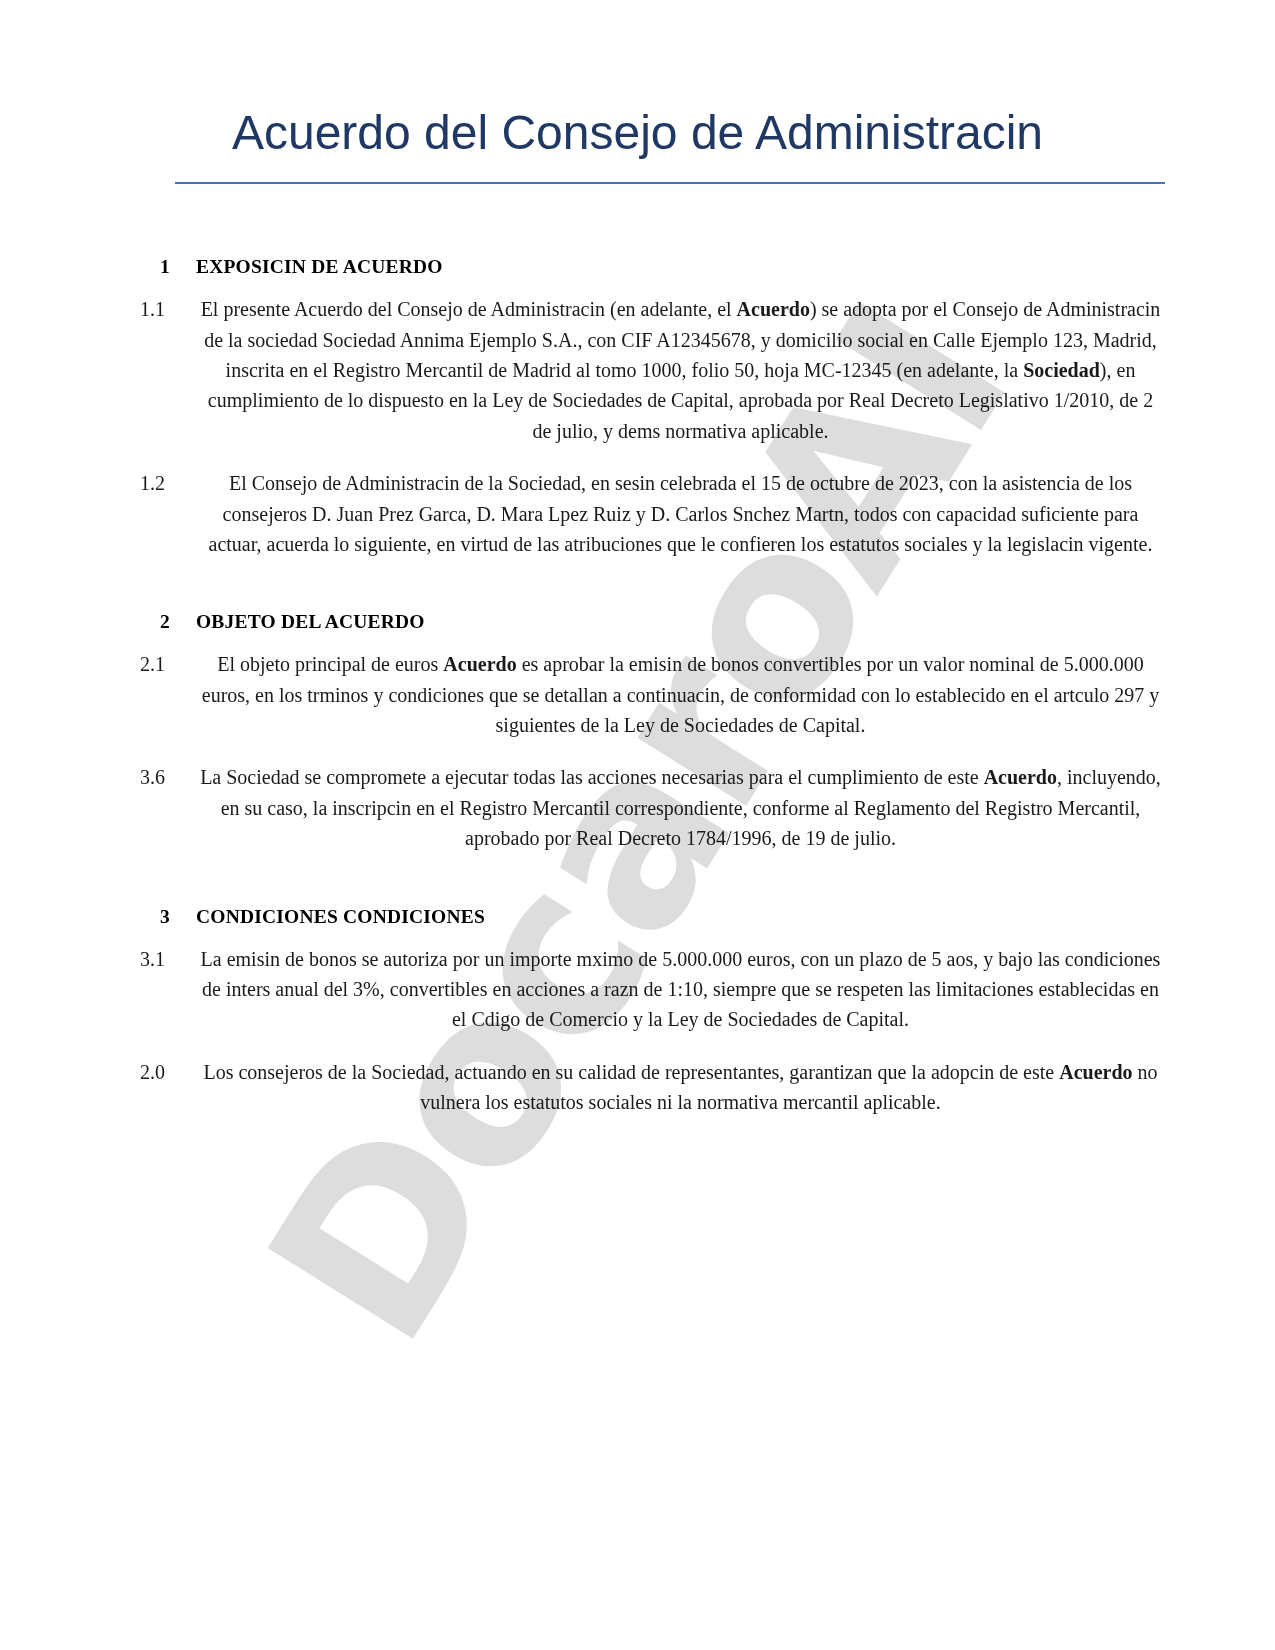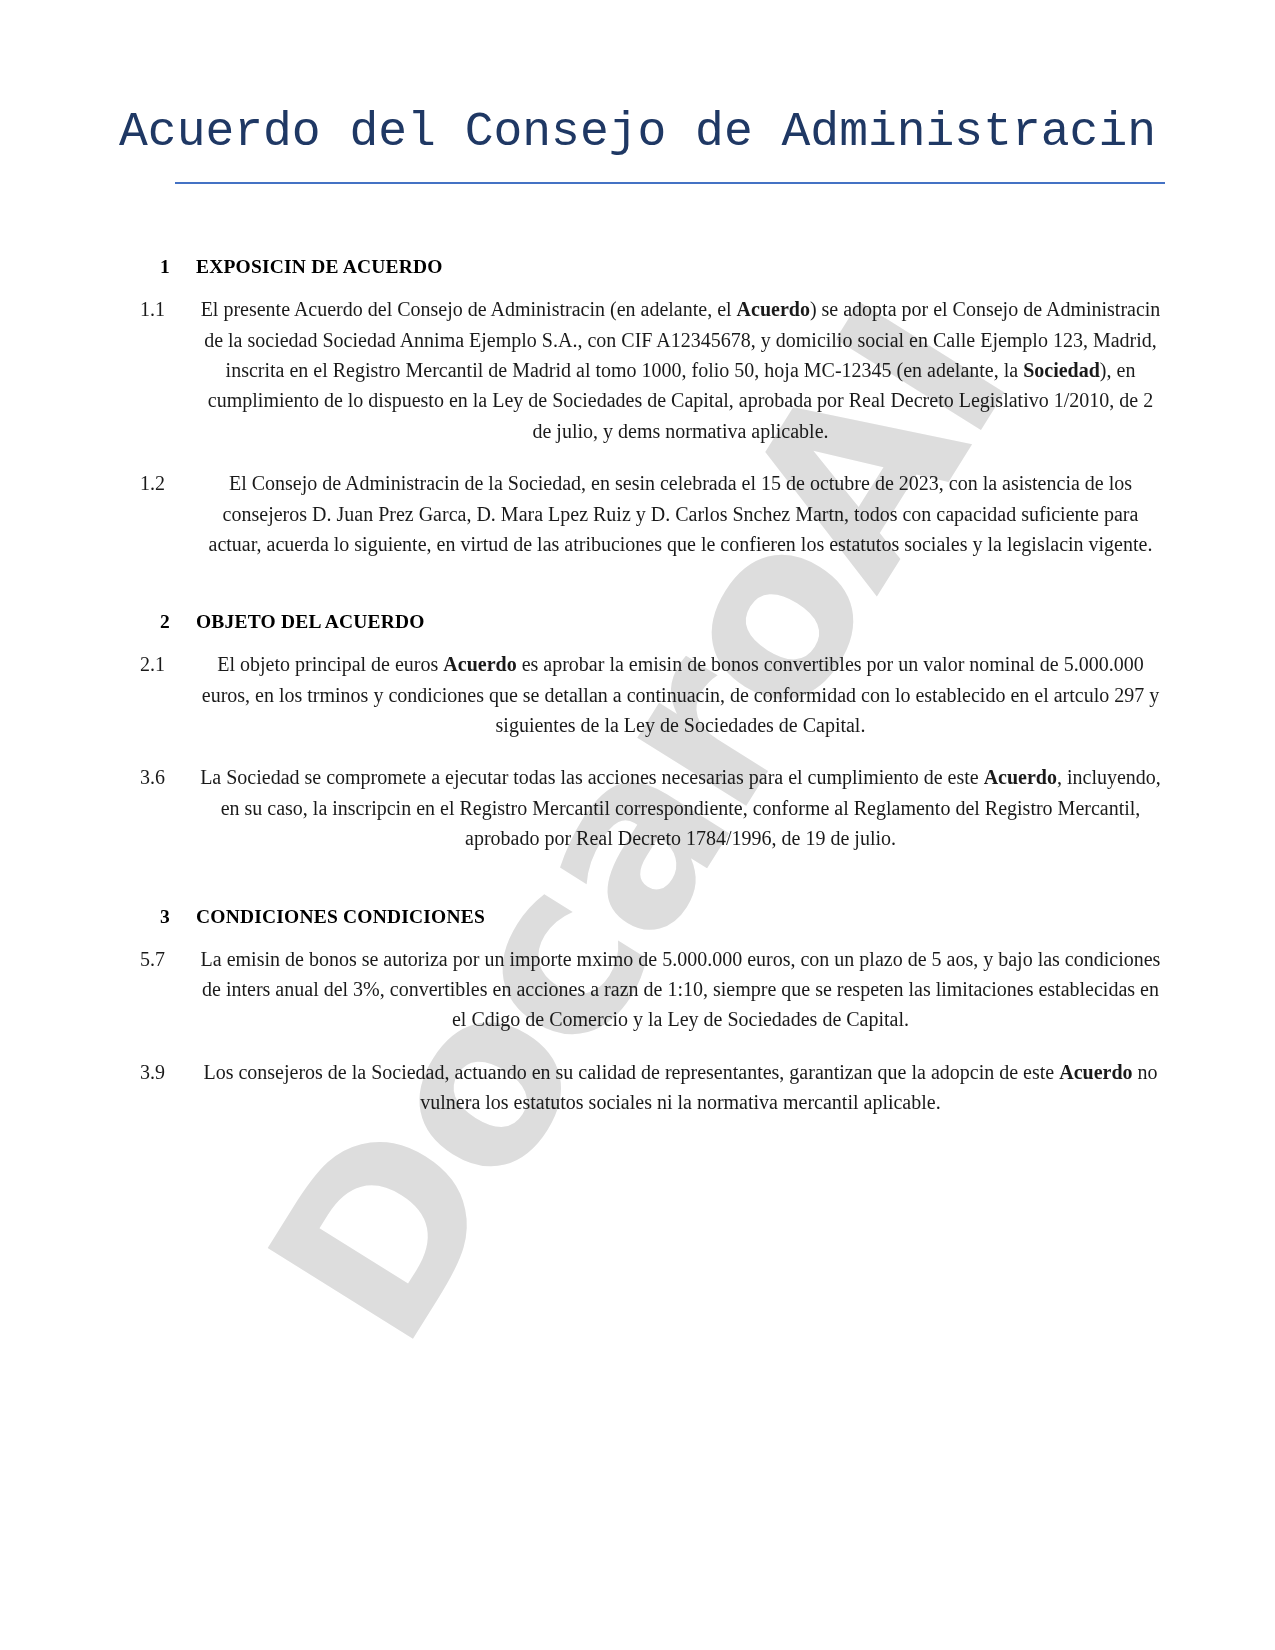--- a/index.html
+++ b/index.html
@@ -51,21 +51,21 @@
     z-index: 2;
   }
 
   
   .doc-header {
     padding: 0;
   }
   .doc-title {
     margin: 0;
     padding: 105px 110px 0 110px;
-    font-family: Liberation Mono, monospace;
+    font-family: Liberation Sans, sans-serif;
     font-weight: 400;
     font-size: 48px;
     line-height: 1.15;
     color: #1F3864;
     text-align: center;
     letter-spacing: 0px;
   }
   .title-rule {
     margin: 22px 110px 0 175px;
     height: 2px;
@@ -176,24 +176,24 @@
             <span class="cl-num">3.6</span>
             <span class="cl-text"><span>La Sociedad se compromete a ejecutar todas las acciones necesarias para el cumplimiento de este </span><b>Acuerdo</b><span>, incluyendo, en su caso, la inscripcin en el Registro Mercantil correspondiente, conforme al Reglamento del Registro Mercantil, aprobado por Real Decreto 1784/1996, de 19 de julio.</span></span>
           </div>
         </div>
         <div class="section section-3">
           <div class="section-heading">
             <span class="sh-num">3</span>
             <span class="sh-text">CONDICIONES CONDICIONES</span>
           </div>
           <div class="clause">
-            <span class="cl-num">5.7</span>
+            <span class="cl-num">3.1</span>
             <span class="cl-text"><span>La emisin de bonos se autoriza por un importe mximo de 5.000.000 euros, con un plazo de 5 aos, y bajo las condiciones de inters anual del 3%, convertibles en acciones a razn de 1:10, siempre que se respeten las limitaciones establecidas en el Cdigo de Comercio y la Ley de Sociedades de Capital.</span></span>
           </div>
           <div class="clause">
-            <span class="cl-num">3.9</span>
+            <span class="cl-num">2.0</span>
             <span class="cl-text"><span>Los consejeros de la Sociedad, actuando en su calidad de representantes, garantizan que la adopcin de este </span><b>Acuerdo</b><span> no vulnera los estatutos sociales ni la normativa mercantil aplicable.</span></span>
           </div>
         </div>
       </div>
 
   </div>
 </div>
 
 </body></html>

